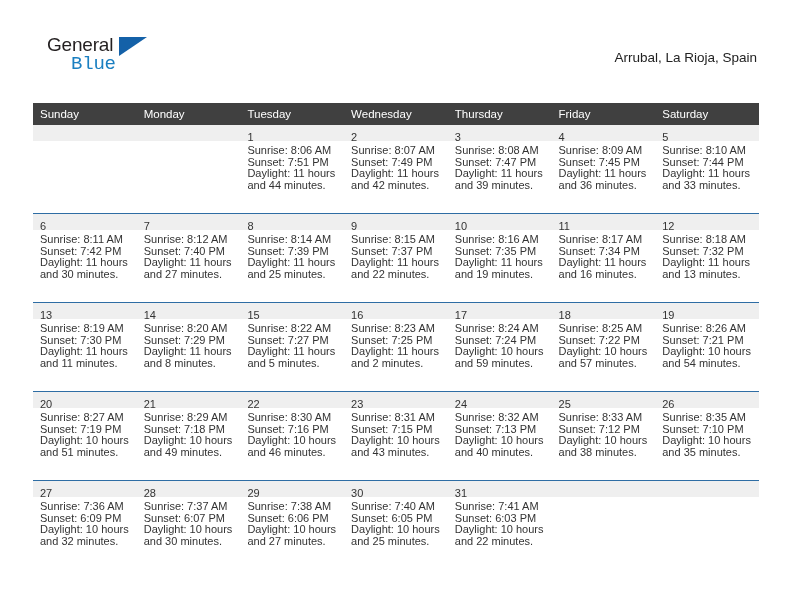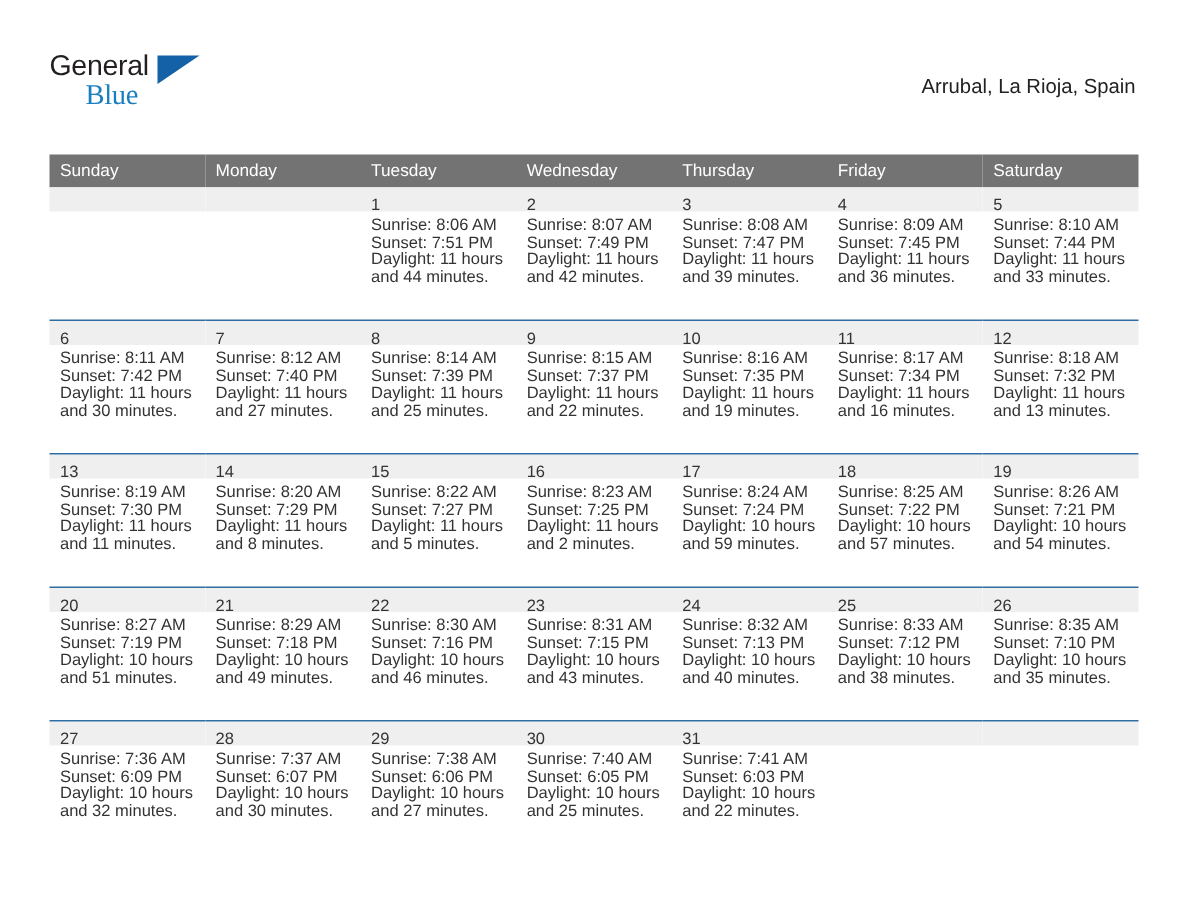--- a/index.html
+++ b/index.html
@@ -18,21 +18,21 @@
     position: relative;
     width: 792px;
     height: 612px;
     box-sizing: border-box;
     padding: 0;
   }
 
   
   .topbar {
     position: absolute;
-    left: 33px;
+    left: 47px;
     top: 28px;
     right: 35px;
     height: 62px;
   }
   .logo {
     position: absolute;
     left: 0;
     top: 6px;
     width: 120px;
     height: 52px;
@@ -46,21 +46,21 @@
     color: #231f20;
     font-family: "Liberation Sans", sans-serif;
   }
   .logo-blue {
     position: absolute;
     left: 24px;
     top: 19px;
     font-size: 19px;
     letter-spacing: -0.2px;
     color: #1a7fc1;
-    font-family: Liberation Serif, serif;
+    font-family: Liberation Mono, monospace;
   }
   .logo-tri {
     position: absolute;
     left: 72px;
     top: 3px;
     width: 0;
     height: 0;
     border-left: 28px solid #1461a8;
     border-bottom: 19px solid transparent;
   }
@@ -92,21 +92,21 @@
     left: 33px;
     top: 103px;
     width: 726px;
   }
   table.cal {
     width: 726px;
     border-collapse: collapse;
     table-layout: fixed;
   }
   table.cal th {
-    background: #737373;
+    background: #404040;
     color: #ffffff;
     font-size: 11.5px;
     font-weight: normal;
     text-align: left;
     padding: 5px 0 5px 7px;
     height: 12px;
     border: none;
   }
   td.daycell {
     vertical-align: top;

